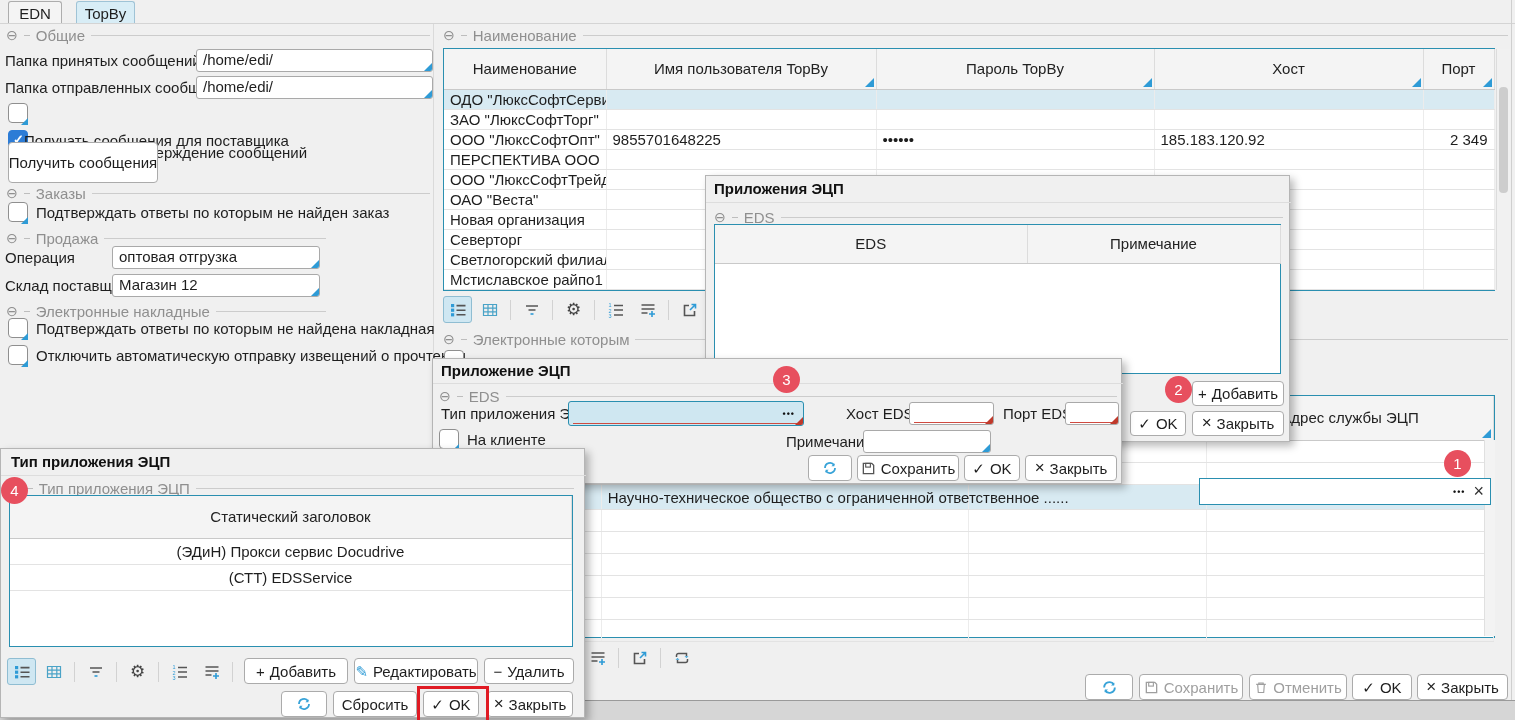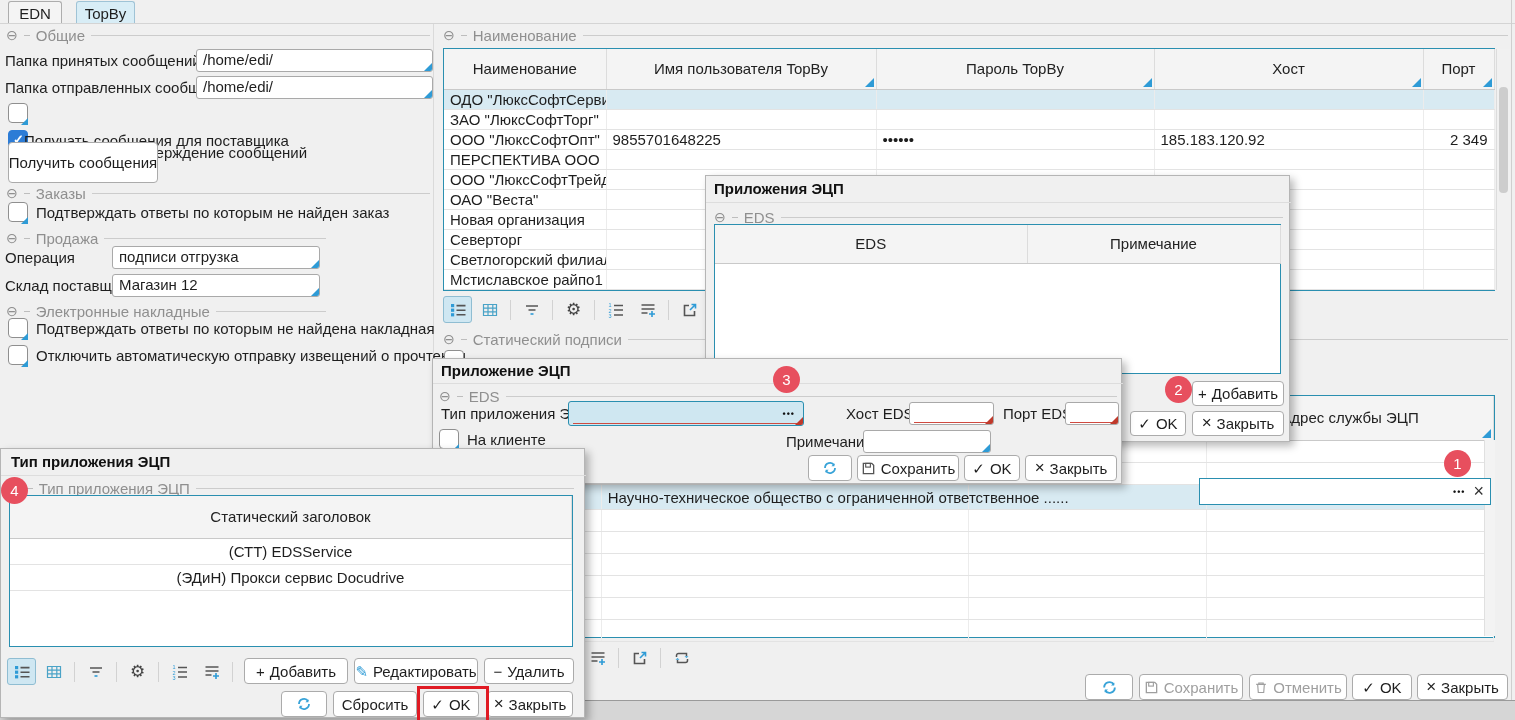--- a/index.html
+++ b/index.html
@@ -107,21 +107,21 @@
 <div class="cbx" style="left:8px;top:202px;"></div>
 <div class="cblbl" style="left:36px;top:204px;">Подтверждать ответы по которым не найден заказ</div>
 
 <div class="grp" style="left:6px;top:229px;width:320px;">
   <span class="gi">⊖</span>
     <span class="gd"></span>
   <span>Продажа</span>
     <span class="gl"></span>
 </div>
 <div class="lbl" style="left:5px;top:249px;">Операция</div>
-<div class="inp" style="left:112px;top:246px;width:208px;height:23px;">подписи отгрузка</div>
+<div class="inp" style="left:112px;top:246px;width:208px;height:23px;">оптовая отгрузка</div>
 <div class="lbl" style="left:5px;top:277px;">Склад поставщика</div>
 <div class="inp" style="left:112px;top:274px;width:208px;height:23px;">Магазин 12</div>
 
 <div class="grp" style="left:6px;top:302px;width:320px;">
   <span class="gi">⊖</span>
     <span class="gd"></span>
   <span>Электронные накладные</span>
     <span class="gl"></span>
 </div>
 <div class="cbx" style="left:8px;top:318px;"></div>
@@ -284,21 +284,21 @@
         <path d="M3.5 10v2.5h8a2 2 0 0 0 2-2V9" fill="none" stroke="#555" stroke-width="1.5"></path>
         <path d="M10.5 6.2L12.5 8l2-1.8z" fill="#2e9bd6"></path>
         <path d="M1.5 9.8L3.5 8l2 1.8z" fill="#2e9bd6"></path>
       </svg>
     </span>
 </div>
 
 <div class="grp" style="left:443px;top:330px;width:1065px;">
   <span class="gi">⊖</span>
     <span class="gd"></span>
-  <span>Статический подписи</span>
+  <span>Электронные которым</span>
     <span class="gl"></span>
 </div>
 <div class="cbx" style="left:444px;top:350px;"></div>
 
 <div class="tbl" style="left:575px;top:395px;width:920px;height:243px;">
   <table>
     <colgroup>
         <col style="width:25px">
         <col style="width:363px">
         <col style="width:236px">
@@ -530,24 +530,24 @@
   <div class="tbl" style="left:8px;top:46px;width:564px;height:152px;">
     <table>
       <colgroup>
           <col>
         </colgroup>
       <tbody>
           <tr style="height:42px;">
             <th><span>Статический заголовок</span></th>
           </tr>
       <tr style="height:26px;">
-            <td>(СТТ) EDSService</td>
+            <td>(ЭДиН) Прокси сервис Docudrive</td>
           </tr>
       <tr style="height:26px;">
-            <td>(ЭДиН) Прокси сервис Docudrive</td>
+            <td>(СТТ) EDSService</td>
           </tr>
       <tr style="height:30px;">
             <td style="border:none;"></td>
           </tr>
     </tbody>
       </table>
   </div>
   <div class="tb" style="left:6px;top:209px;">
     <span class="tbi on">
         <svg width="16" height="16" viewBox="0 0 16 16">

